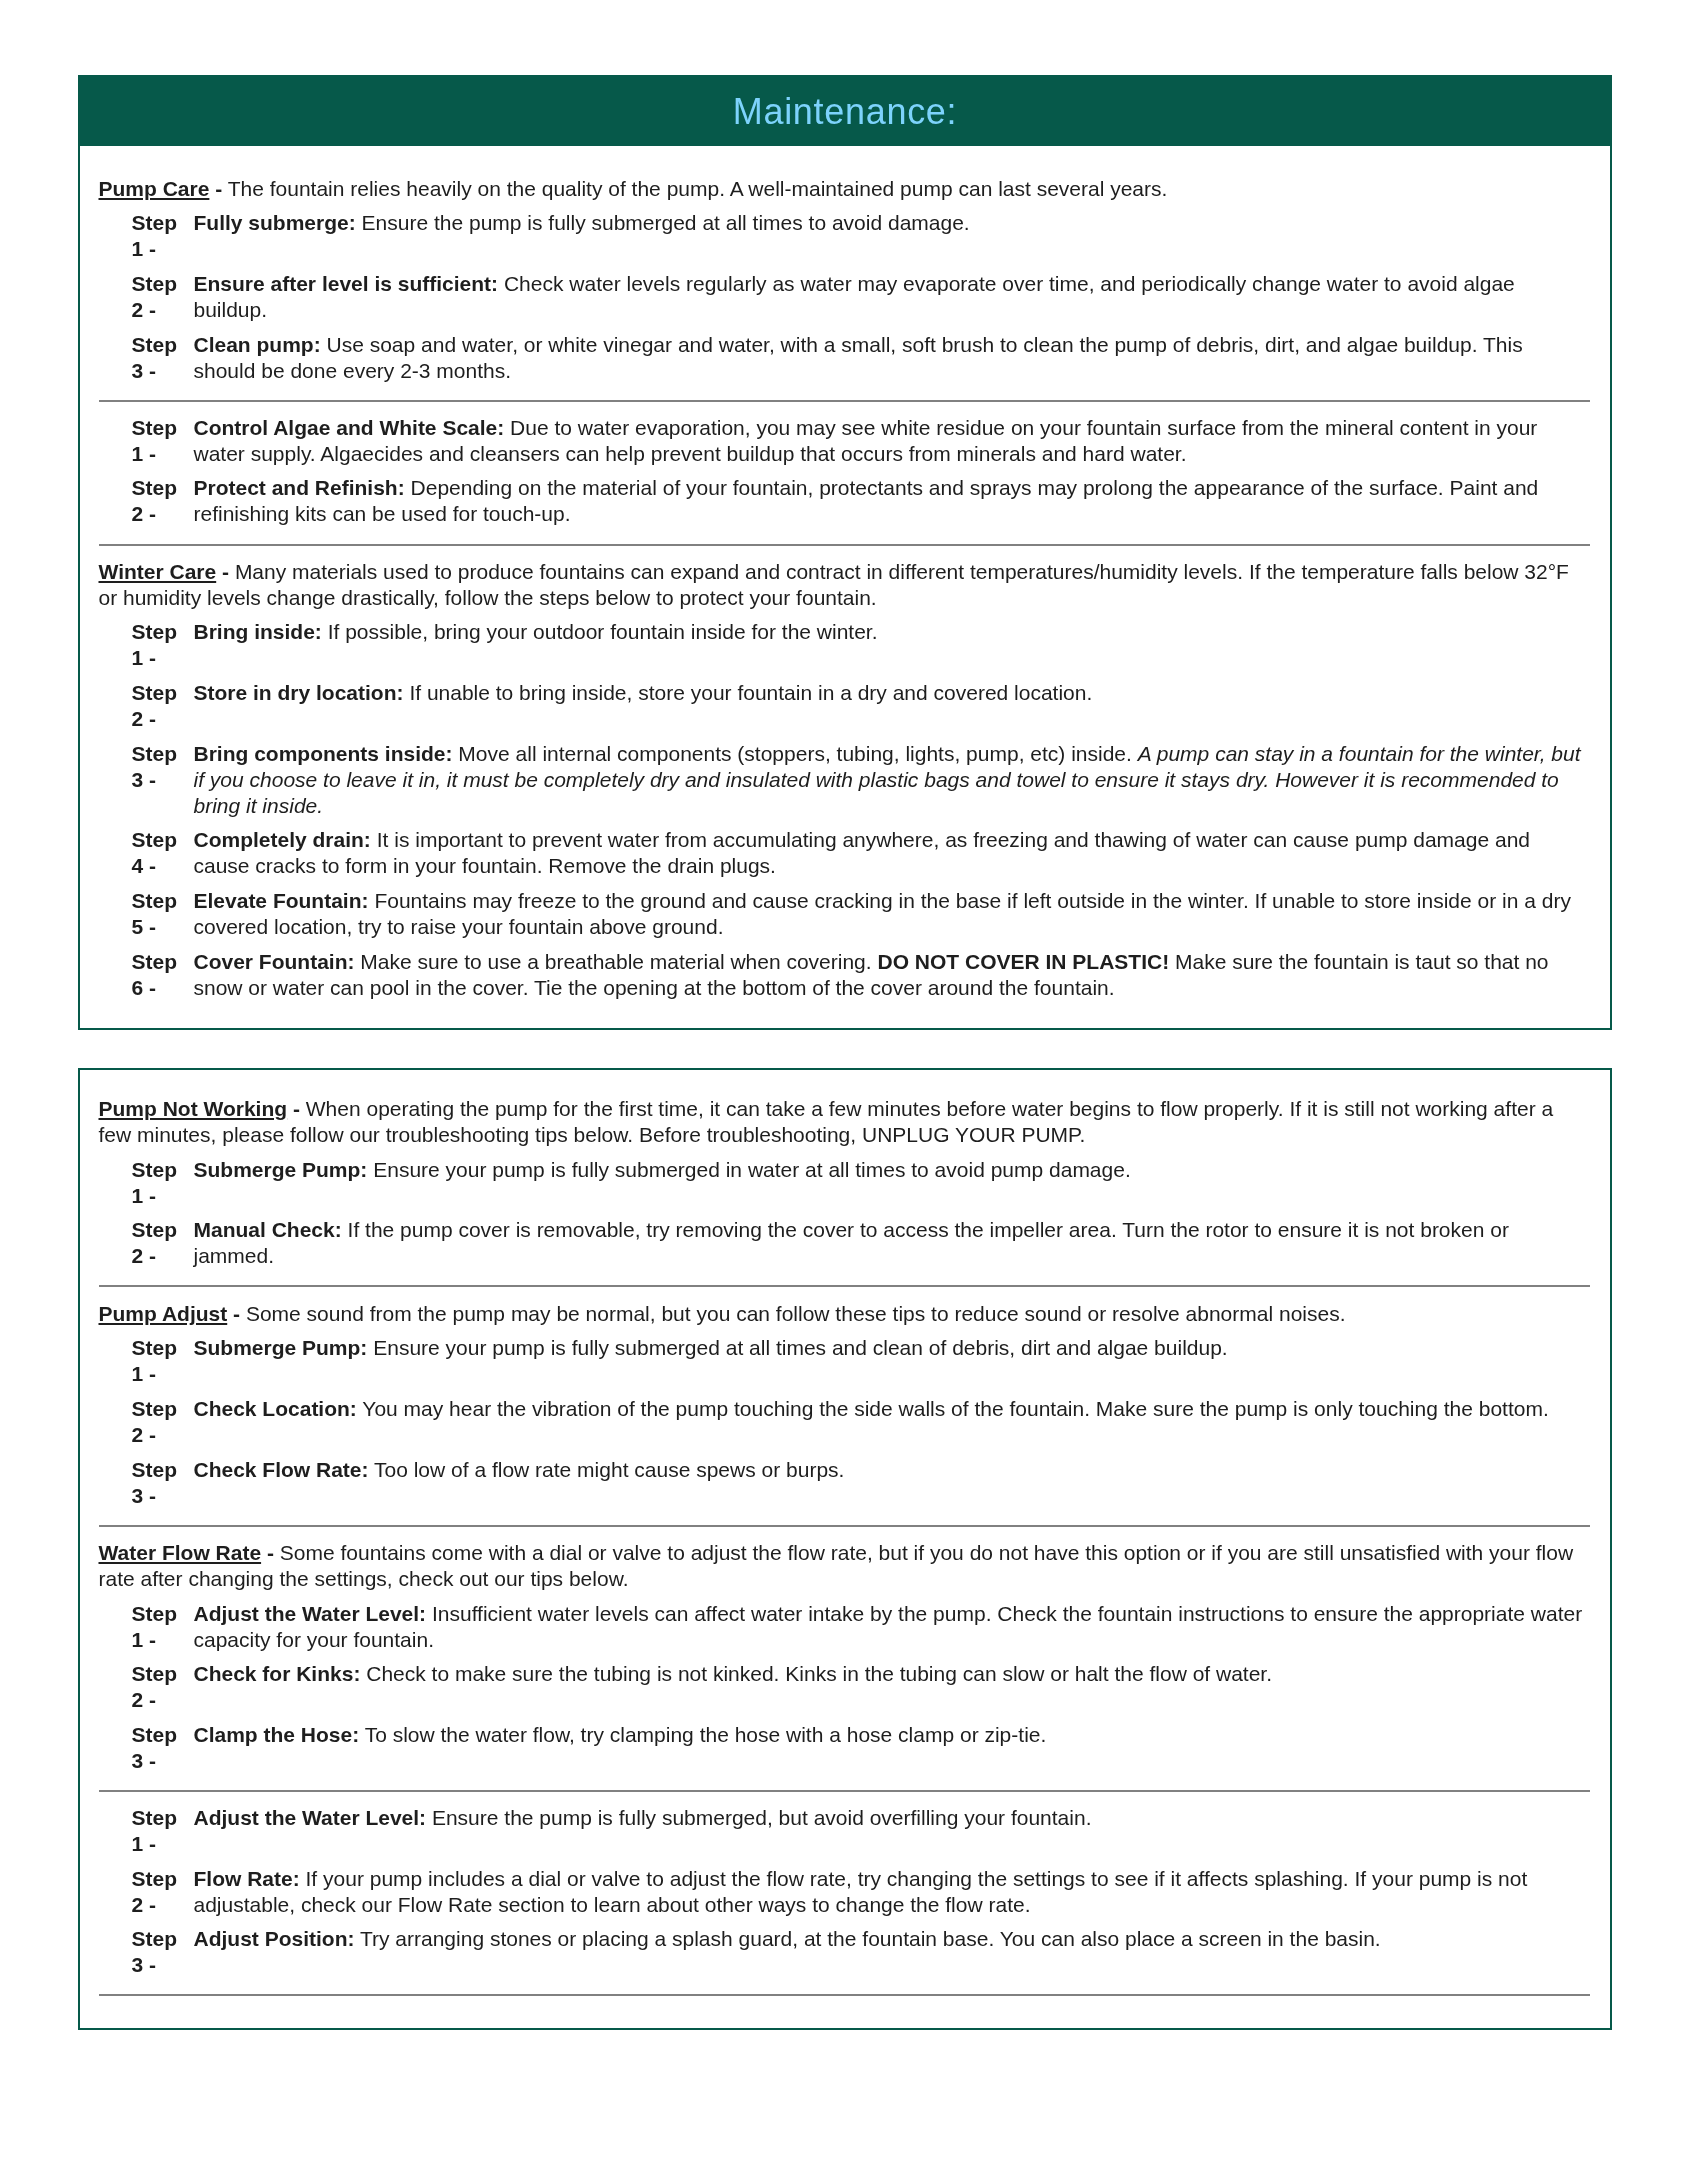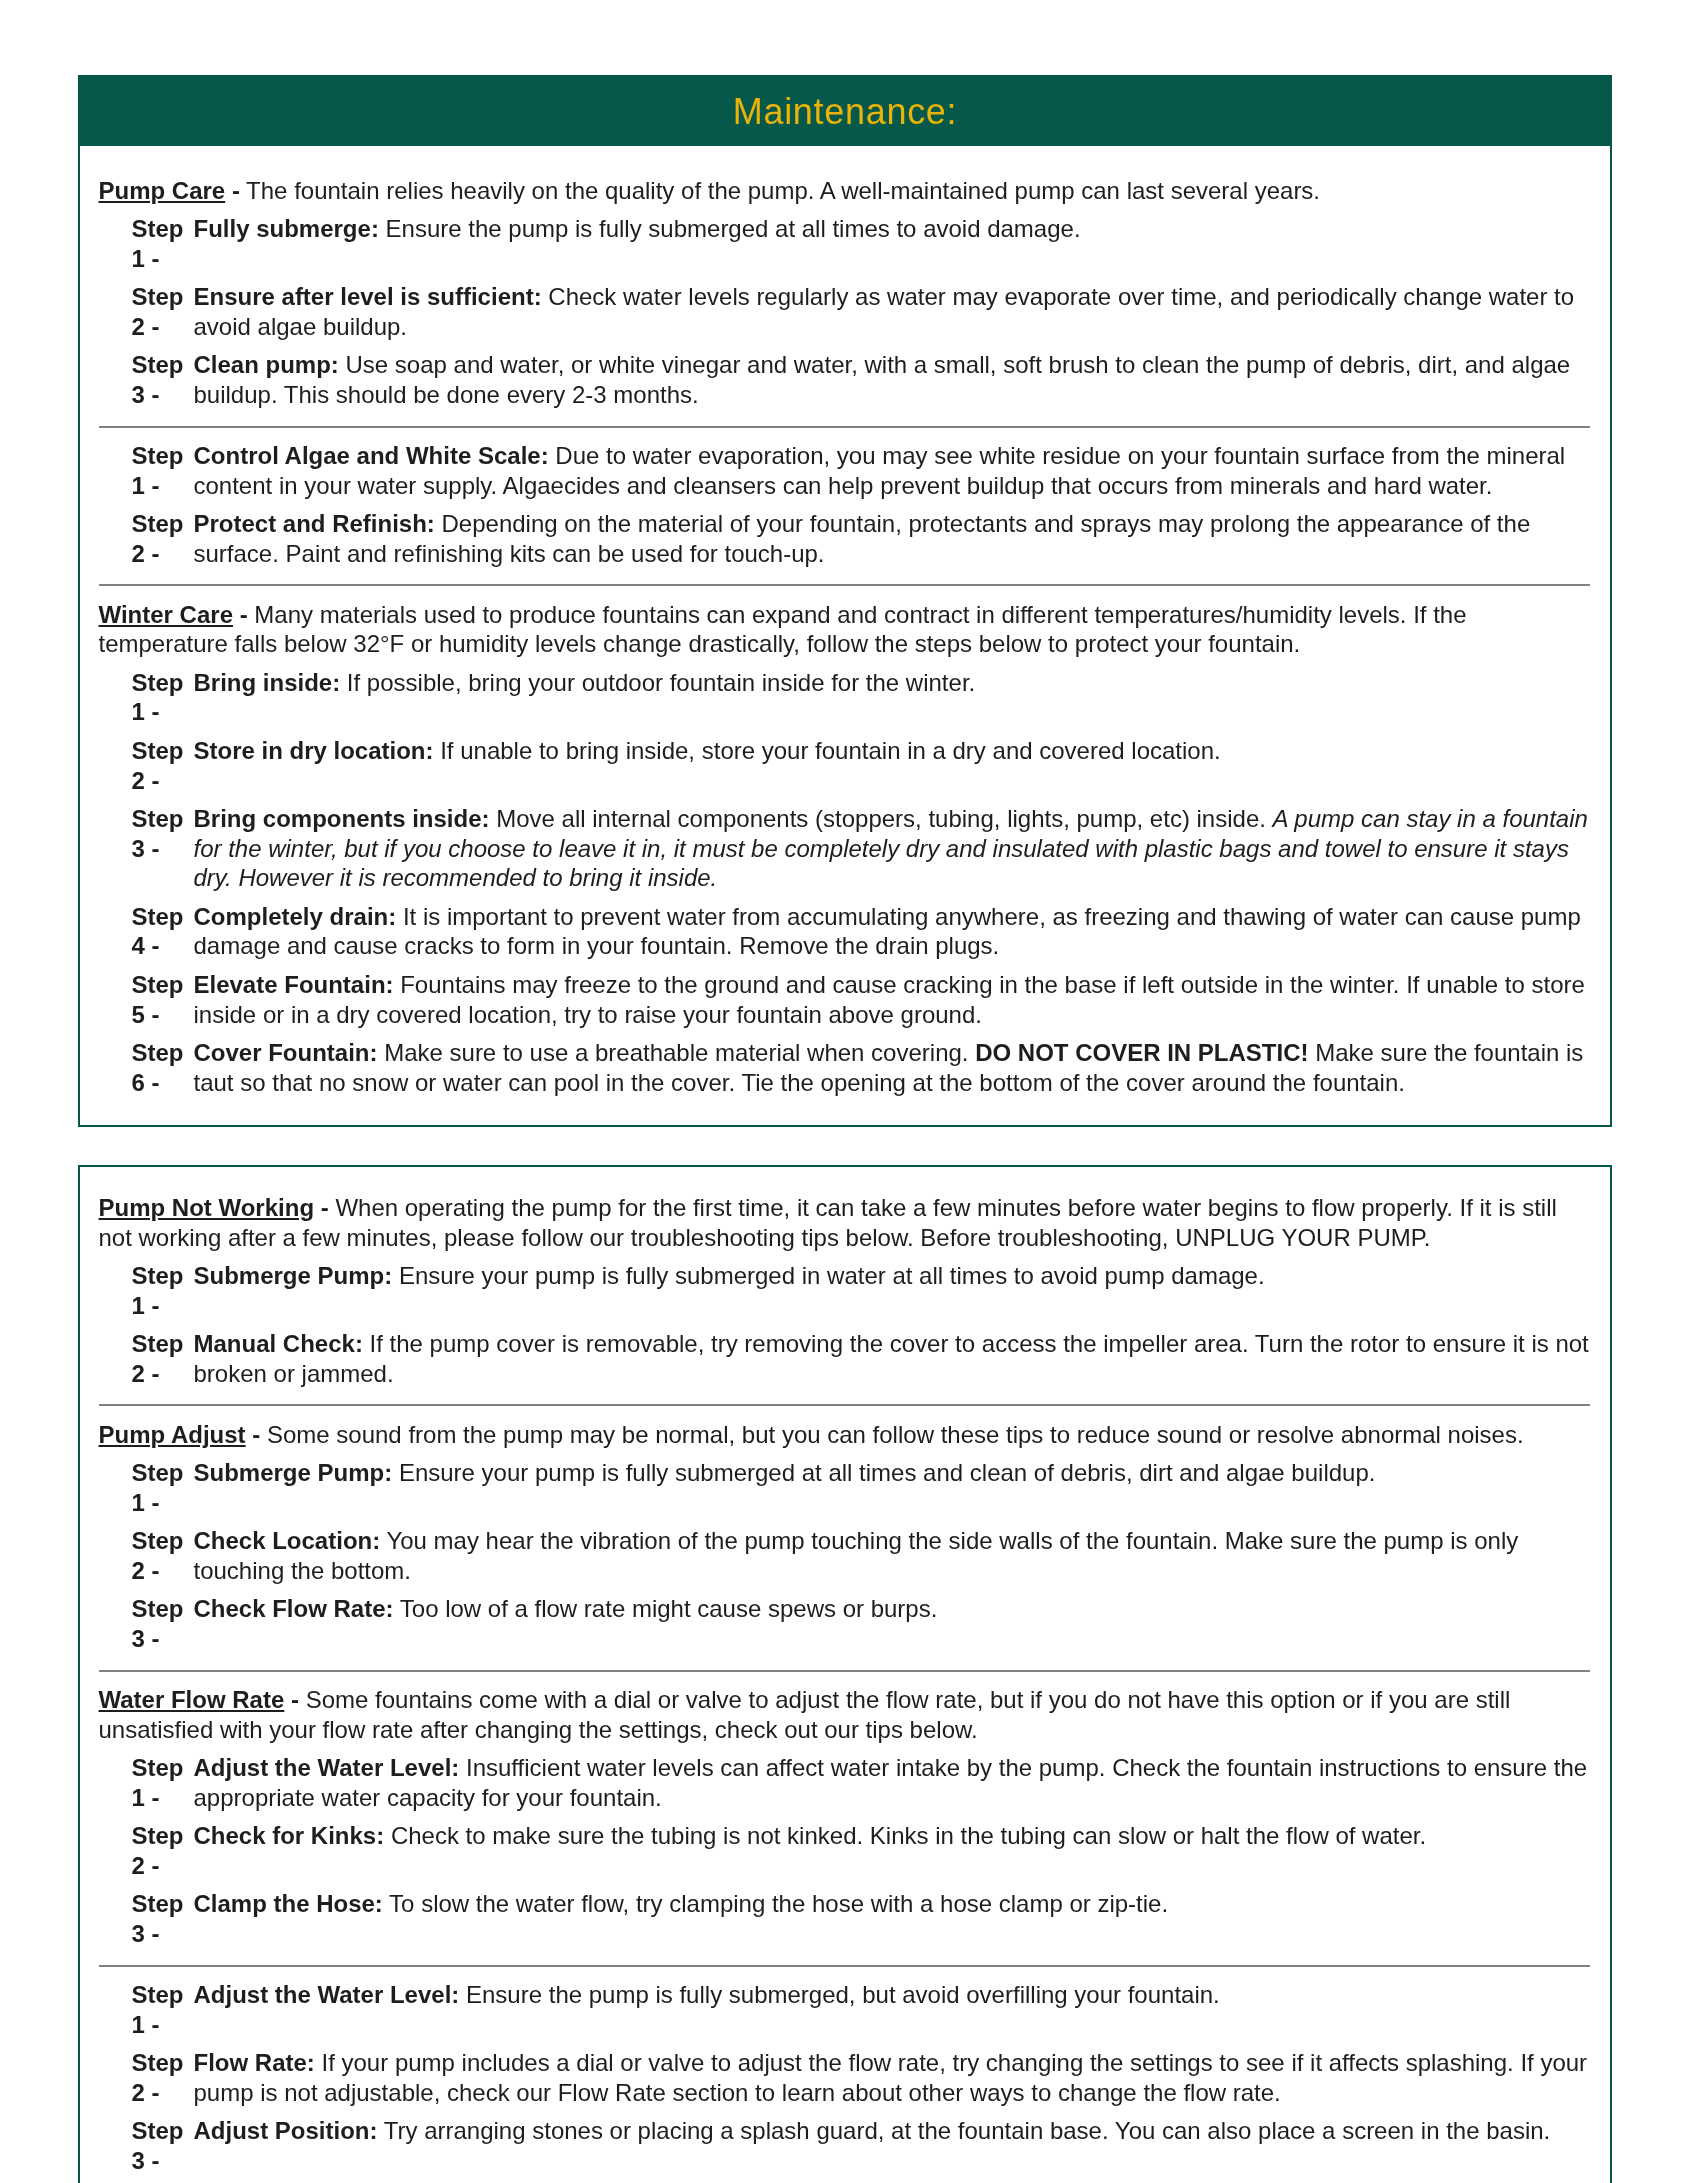--- a/index.html
+++ b/index.html
@@ -15,24 +15,24 @@
   }
   .panel{
     margin-left:78px;width:1534px;box-sizing:border-box;
     border:2px solid var(--green);background:#fff;
   }
   .panel-spacer{height:38px;}
   .panel-header{
     background:var(--green);height:69px;margin-bottom:3.3px;
     display:flex;align-items:center;justify-content:center;
   }
-  .panel-title{color:#eab308;font-size:36px;letter-spacing:0.7px;}
+  .panel-title{color:#7dd3fc;font-size:36px;letter-spacing:0.7px;}
   .panel-body{
     padding:17px 20px 18.5px 18.5px;
-    font-size:24px;line-height:1.24;
+    font-size:21px;line-height:1.24;
   }
   .sec-intro{margin:9.3px 0 5.3px 0;}
   .sec-title{font-weight:bold;text-decoration:underline;}
   .sec-sep{font-weight:bold;}
   .step{display:flex;margin:8.6px 0 8.6px 33px;}
   .step-num{flex:none;width:62px;font-weight:bold;}
   .step-body{flex:1;margin:0;}
   .step-body .lbl{font-weight:bold;}
   .step-body .bld{font-weight:bold;}
   .step-body .itl{font-style:italic;}

